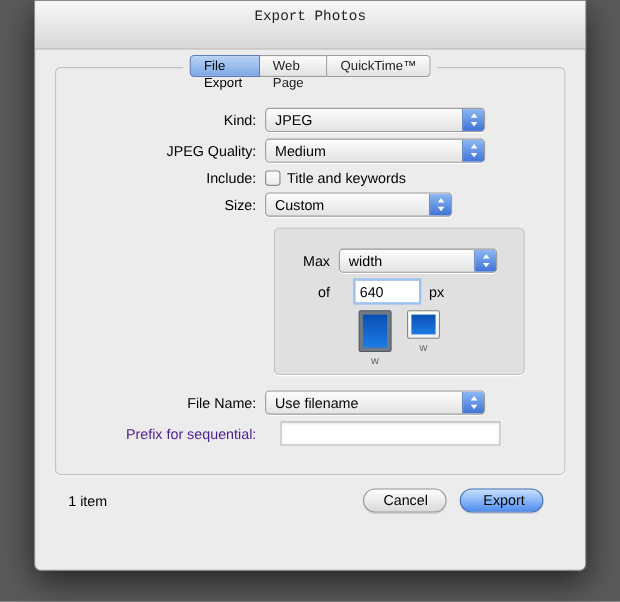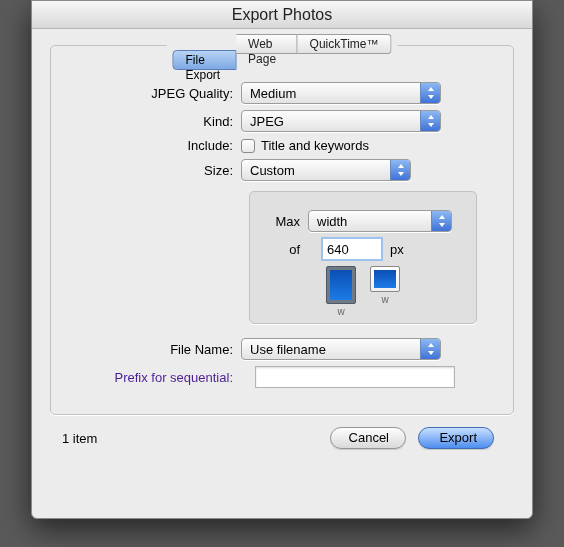--- a/index.html
+++ b/index.html
@@ -18,27 +18,28 @@
     left: 31px;
     top: 0;
     width: 502px;
     height: 519px;
     background: #ececec;
     border: 1px solid #8a8a8a;
     box-shadow: 0 10px 30px rgba(0,0,0,0.6);
     border-radius: 0 0 6px 6px;
   }
   .titlebar {
-    height: 28px;
+    height: 44px;
     background: linear-gradient(#f7f7f7, #d8d8d8);
     border-bottom: 1px solid #b5b5b5;
     text-align: center;
     line-height: 28px;
-    font-size: 16px;
+    font-size: 13px;
     color: #222;
+    font-family: Liberation Mono, monospace;
   }
   .content {
     position: relative;
     padding: 16px 18px 12px 18px;
   }
   .panel-frame {
     border: 1px solid #c2c2c2;
     border-radius: 5px;
     background: #ececec;
     box-shadow: 0 1px 0 #fff;
@@ -64,21 +65,20 @@
     line-height: 15px;
     color: #222;
   }
   .seg + .seg { border-left: none; }
   .seg:first-child { border-radius: 4px 0 0 4px; }
   .seg:last-child  { border-radius: 0 4px 4px 0; }
   .seg.active {
     background: linear-gradient(#b7d3f4, #7ea9e4);
     border-color: #5d7bb4;
     color: #000;
-    margin-top: 16px;
   }
   .row {
     display: flex;
     align-items: center;
     margin: 6px 0;
   }
   .label {
     width: 172px;
     text-align: right;
     padding-right: 8px;
@@ -212,35 +212,35 @@
   <div class="content">
     <div class="panel-frame">
 
       <div class="segmented">
         <div class="seg active">File Export</div>
         <div class="seg">Web Page</div>
         <div class="seg">QuickTime™</div>
       </div>
 
       <div class="row">
-        <div class="label">JPEG Quality:</div>
+        <div class="label">Kind:</div>
         <div class="aqua-select w200">
-          <span class="val">Medium</span>
+          <span class="val">JPEG</span>
           <span class="cap">
             <svg width="8" height="12">
                 <path d="M4 0 L7 4 H1 Z M4 12 L1 8 H7 Z" fill="#fff"></path>
               </svg>
           </span>
         </div>
       </div>
 
       <div class="row">
-        <div class="label">Kind:</div>
+        <div class="label">JPEG Quality:</div>
         <div class="aqua-select w200">
-          <span class="val">JPEG</span>
+          <span class="val">Medium</span>
           <span class="cap">
             <svg width="8" height="12">
                 <path d="M4 0 L7 4 H1 Z M4 12 L1 8 H7 Z" fill="#fff"></path>
               </svg>
           </span>
         </div>
       </div>
 
       <div class="row">
         <div class="label">Include:</div>

